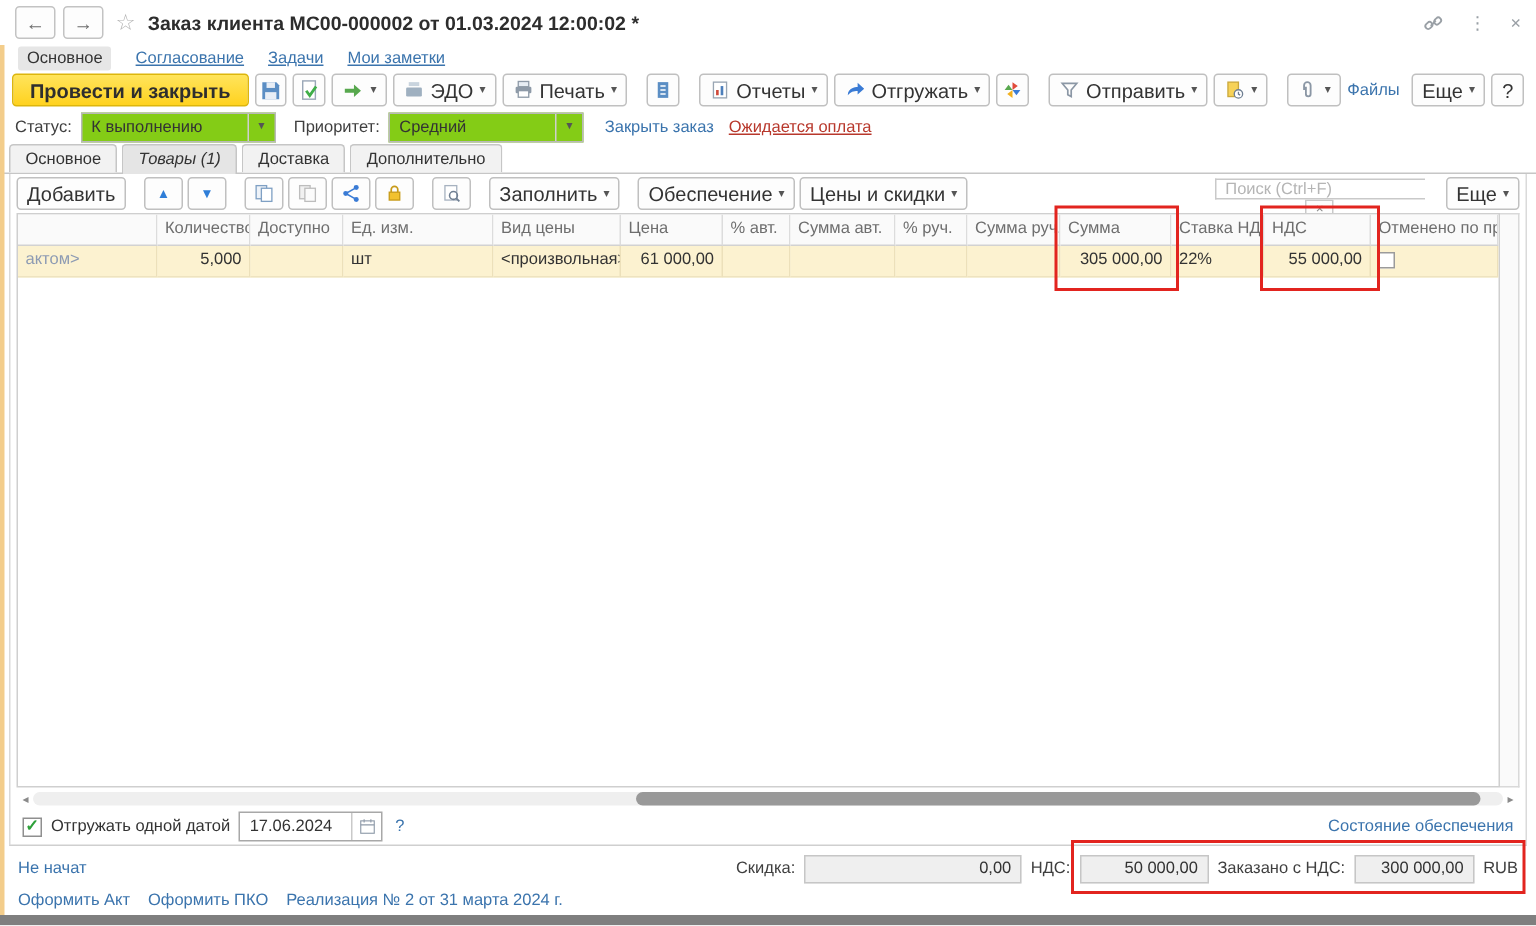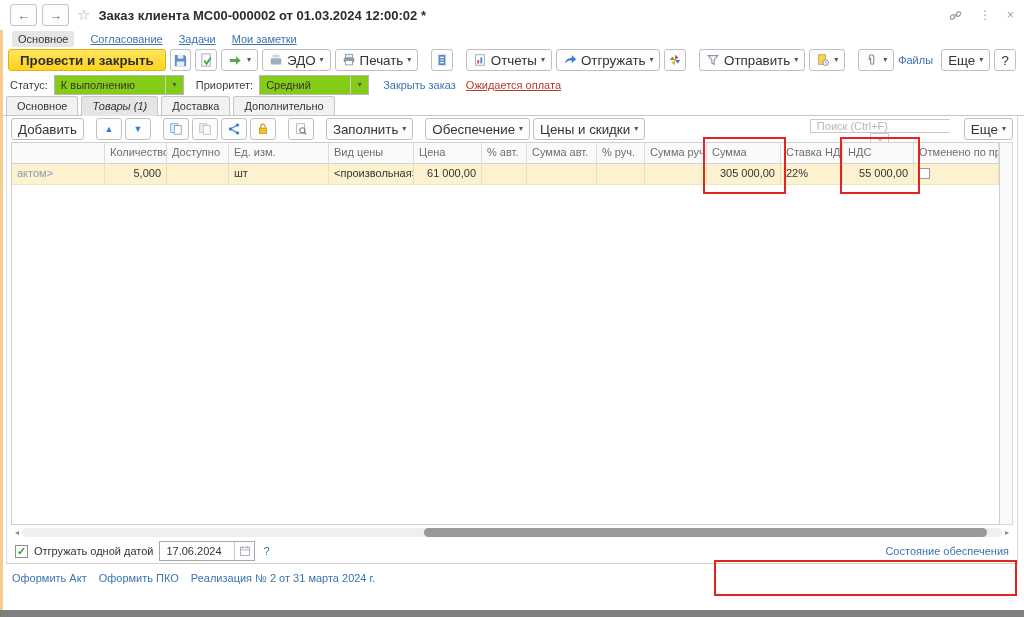--- a/index.html
+++ b/index.html
@@ -237,21 +237,21 @@
       </button>
   </div>
 
   <div class="statusrow">
     <span class="lbl">Статус:</span>
     <div class="combo" style="width:130px">
       <span class="val" style="flex:1">К выполнению</span>
       <span class="drop">▼</span>
     </div>
     <span class="lbl" style="margin-left:6px">Приоритет:</span>
-    <div class="combo" style="width:110px">
+    <div class="combo" style="width:130px">
       <span class="val" style="flex:1">Средний</span>
       <span class="drop">▼</span>
     </div>
     <span class="link" style="margin-left:8px">Закрыть заказ</span>
     <span class="link-red" style="margin-left:4px">Ожидается оплата</span>
   </div>
 
   <div class="tabstrip">
     <div class="tab">Основное</div>
     <div class="tab active">Товары (1)</div>
@@ -394,20 +394,38 @@
               <path d="M5 1.5v3M11 1.5v3" stroke="#8e9aa8"></path>
             </svg>
         </span>
       </div>
       <span class="qmark">?</span>
       <span class="link" style="margin-left:auto">Состояние обеспечения</span>
     </div>
   </div>
 
   <div class="bottom">
+    <div class="row1">
+      <span class="link">Не начат</span>
+      <div class="totals">
+        <span class="lbl">Скидка:</span>
+        <div class="rofield" style="width:145px">
+            <span>0,00</span>
+          </div>
+        <span class="lbl">НДС:</span>
+        <div class="rofield" style="width:86px">
+            <span>50 000,00</span>
+          </div>
+        <span class="lbl">Заказано с НДС:</span>
+        <div class="rofield" style="width:80px">
+            <span>300 000,00</span>
+          </div>
+        <span class="lbl">RUB</span>
+      </div>
+    </div>
     <div class="row2">
       <span class="link">Оформить Акт</span>
       <span class="link">Оформить ПКО</span>
       <span class="link">Реализация № 2 от 31 марта 2024 г.</span>
     </div>
   </div>
 
   <div class="anno" id="anno-sum"></div>
   <div class="anno" id="anno-vat"></div>
   <div class="anno" id="anno-totals"></div>

